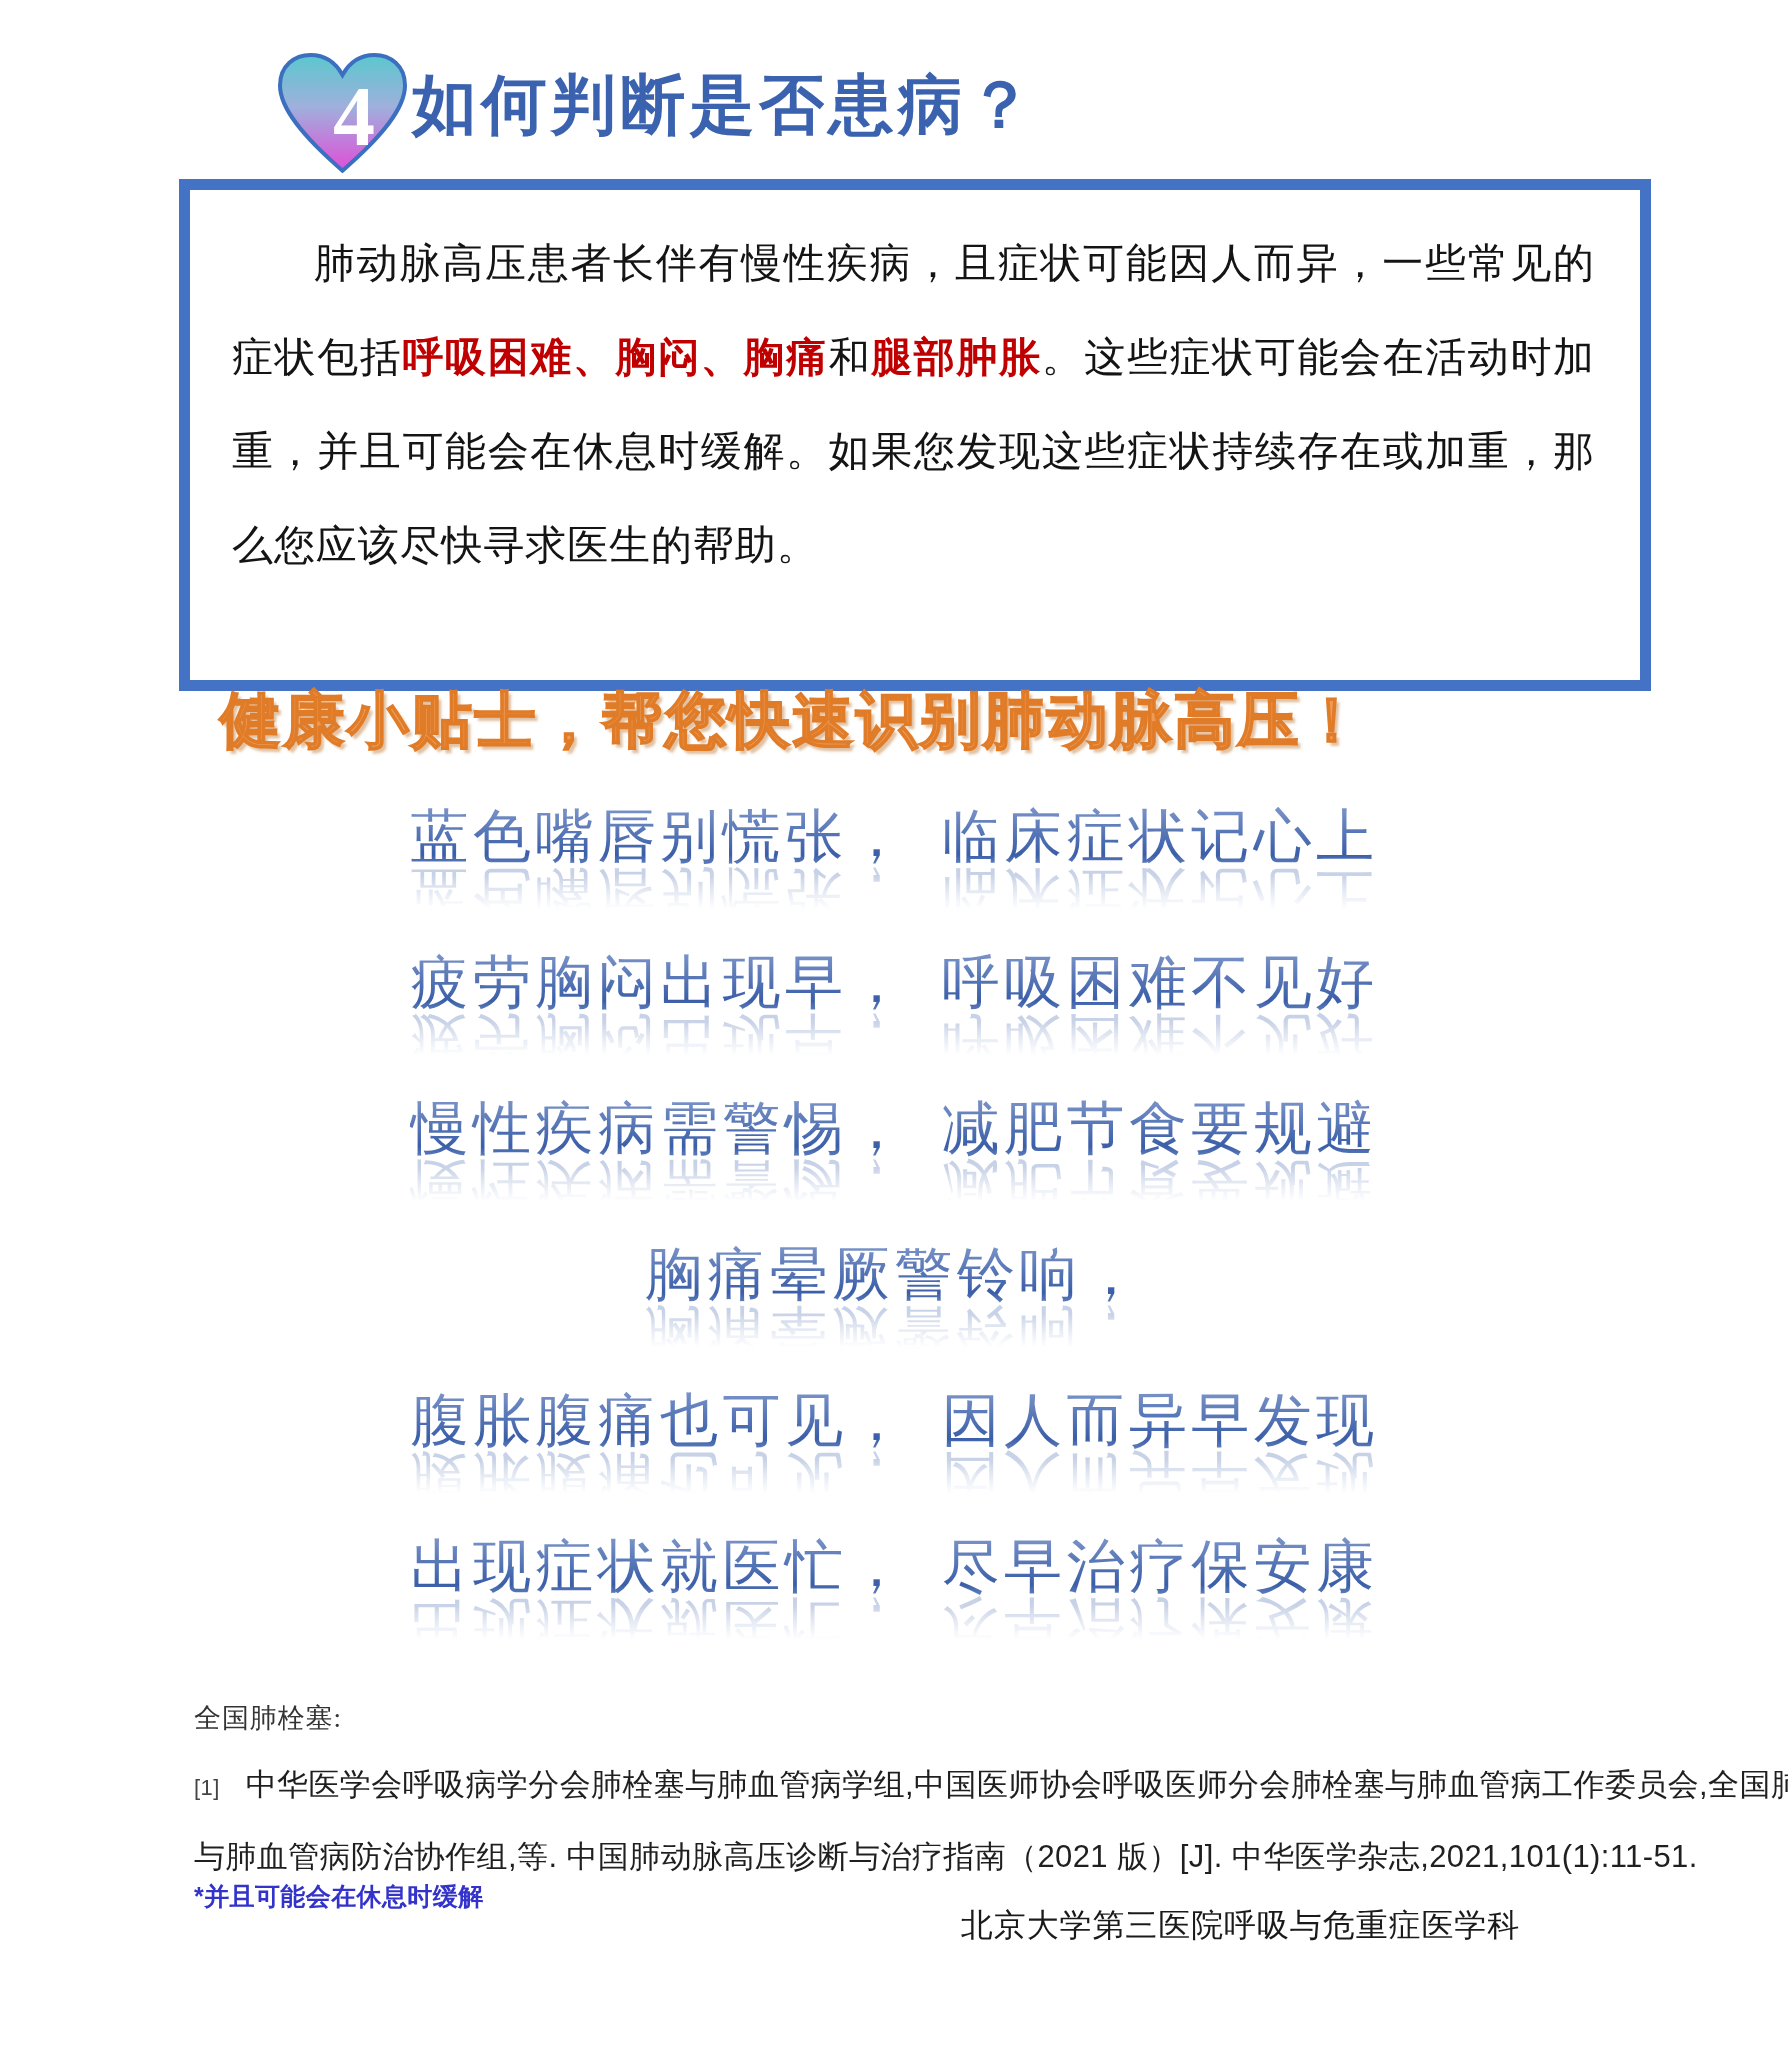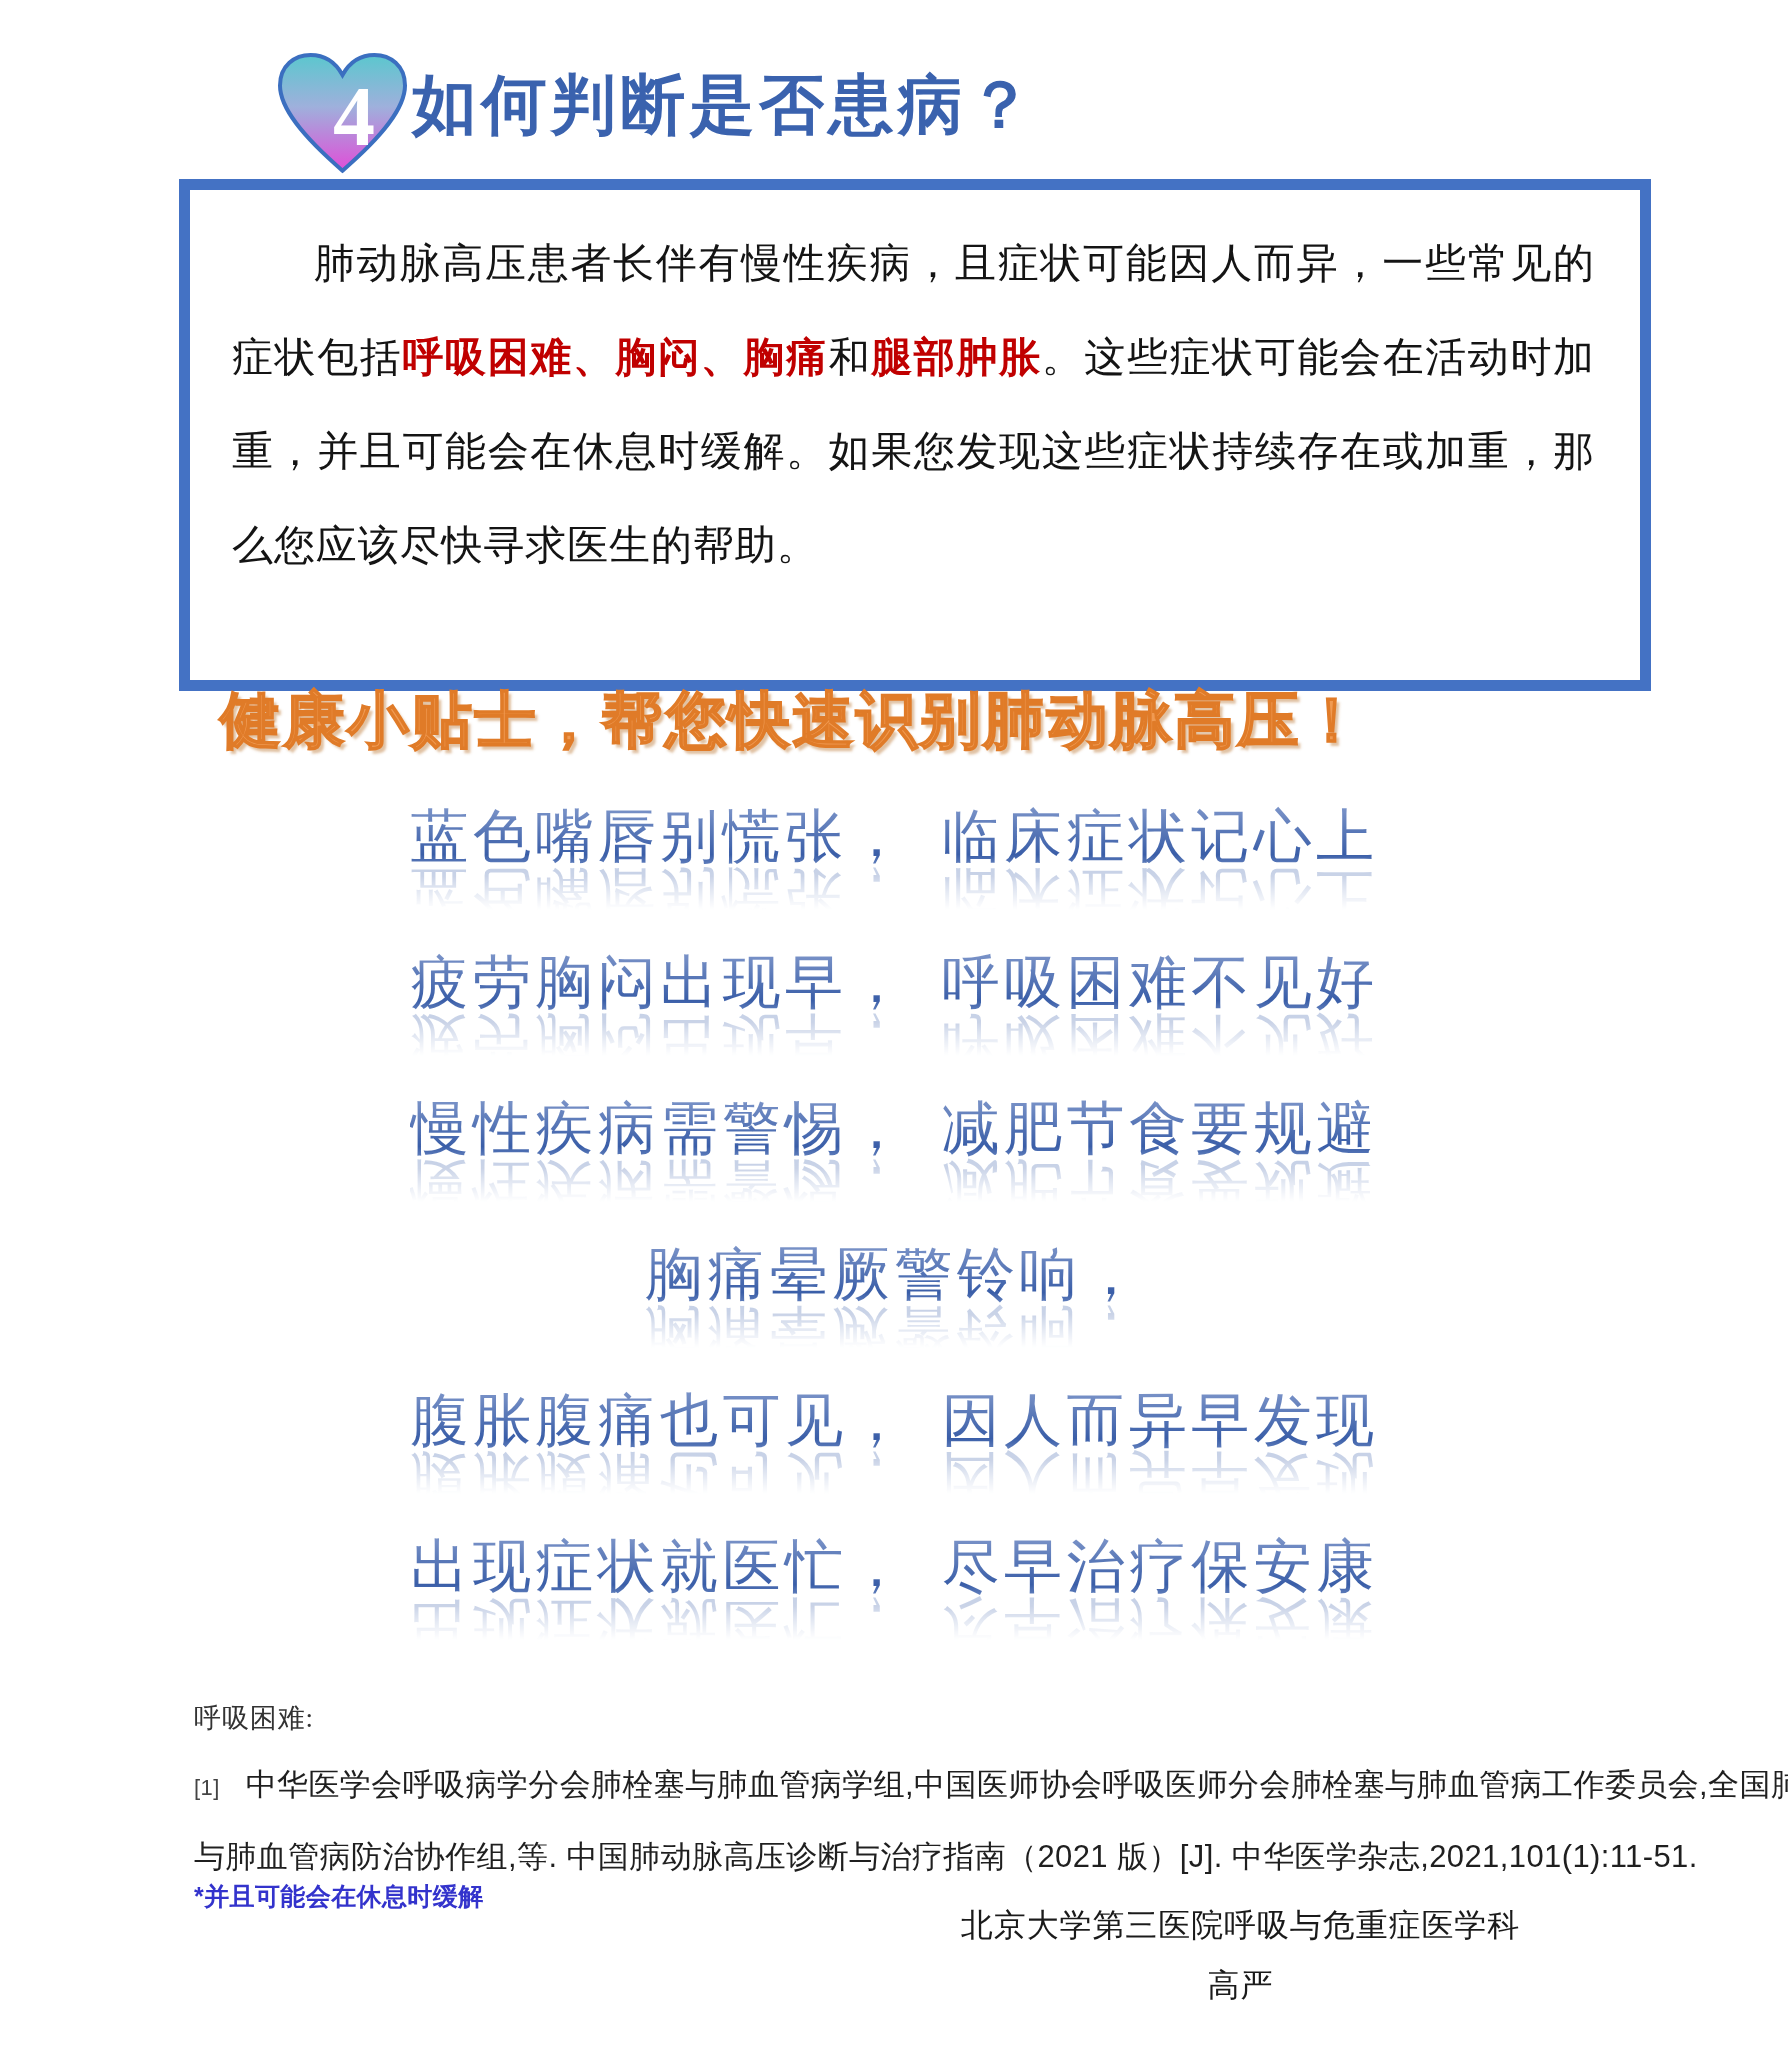--- a/index.html
+++ b/index.html
@@ -125,26 +125,25 @@
   <div class="verse-line">
     <span>腹胀腹痛也可见，</span>
       <span>因人而异早发现</span>
   </div>
   <div class="verse-line">
     <span>出现症状就医忙，</span>
       <span>尽早治疗保安康</span>
   </div>
 </div>
 
-<div class="ref-label">呼吸困难:</div>
+<div class="ref-label">全国肺栓塞:</div>
 <div class="ref-line ref-line-1">
   <span class="ref-marker">[1]</span><span>中华医学会呼吸病学分会肺栓塞与肺血管病学组,中国医师协会呼吸医师分会肺栓塞与肺血管病工作委员会,全国肺栓塞</span>
 </div>
 <div class="ref-line ref-line-2">
   <span>与肺血管病防治协作组,等. 中国肺动脉高压诊断与治疗指南（2021 版）[J]. 中华医学杂志,2021,101(1):11-51.</span>
 </div>
 <div class="image-note">*并且可能会在休息时缓解</div>
 
 <div class="attribution">
   <div class="attr-line-1">北京大学第三医院呼吸与危重症医学科</div>
-  <div class="attr-line-2">高严</div>
 </div>
 
 
 </body></html>

